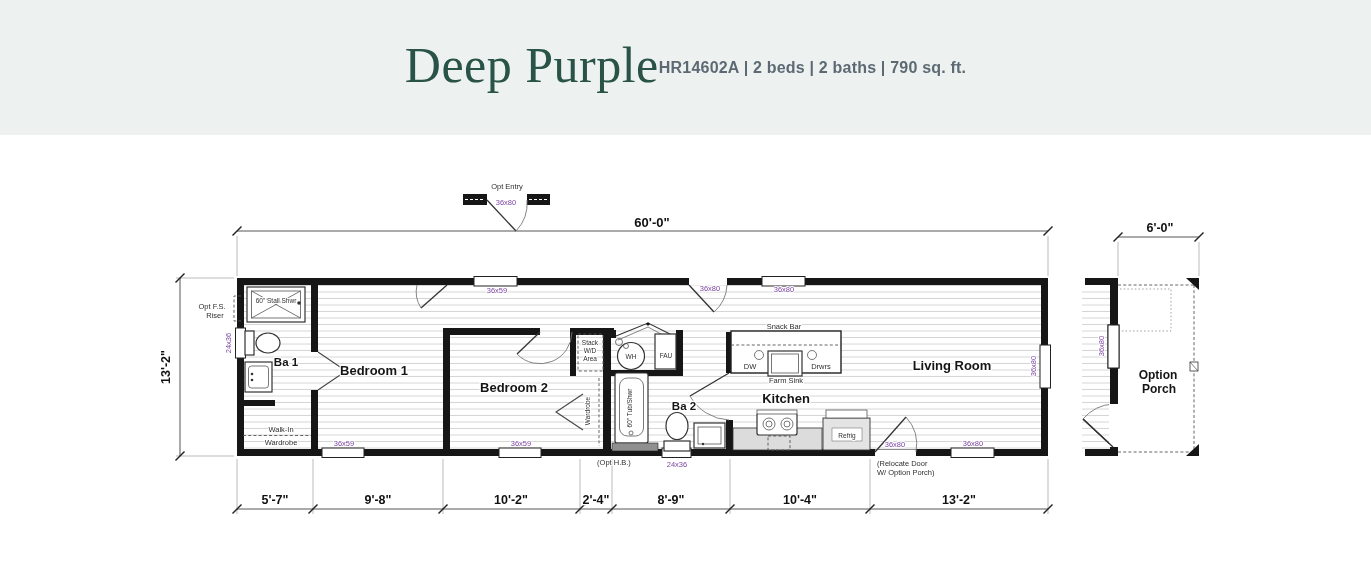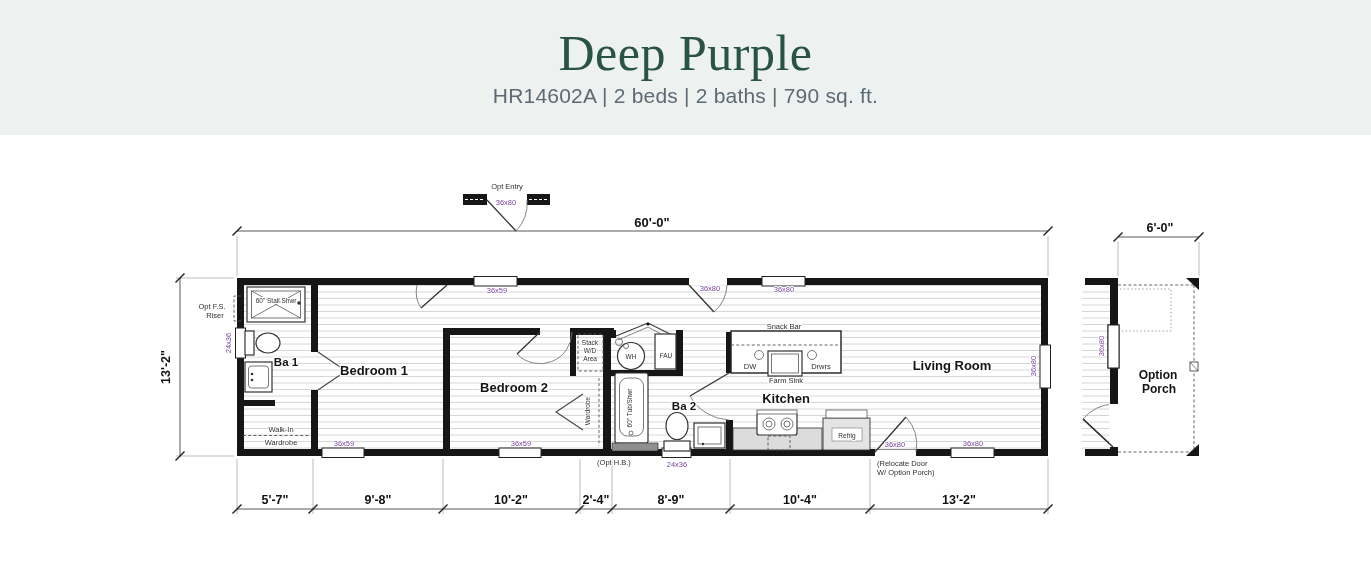--- a/index.html
+++ b/index.html
@@ -1,20 +1,20 @@
 <!DOCTYPE html>
 <html><head>
 <meta charset="utf-8">
 <style>
   html,body{margin:0;padding:0;background:#ffffff;}
   body{width:1371px;height:561px;overflow:hidden;font-family:"Liberation Sans",sans-serif;}
-  .header{height:135px;background:#edf2f0;display:flex;flex-direction:column;align-items:center;justify-content:center;}
+  .header{height:135px;background:#edf2f0;display:flex;flex-direction:row;align-items:center;justify-content:center;}
   .header h1{margin:0 0 4px 0;font-family:"Liberation Serif","DejaVu Serif",serif;font-weight:400;
              font-size:50px;line-height:1.05;color:#2a5348;letter-spacing:.5px;}
-  .header p{margin:0;font-size:21px;font-weight:400;color:#5d6a74;letter-spacing:.2px;}
+  .header p{margin:0;font-size:16px;font-weight:700;color:#5d6a74;letter-spacing:.2px;}
   svg{display:block;}
 
   .wall{fill:#161616;}
   .win{fill:#ffffff;stroke:#222222;stroke-width:1;}
   .gap{fill:#ffffff;}
   .fx{fill:#ffffff;stroke:#333333;stroke-width:1.2;}
   .fxthin{fill:none;stroke:#555555;stroke-width:0.8;}
   .swing{fill:none;stroke:#777777;stroke-width:0.9;}
   .panel{stroke:#333333;stroke-width:1.3;}
   .dimline{stroke:#444444;stroke-width:0.9;}

